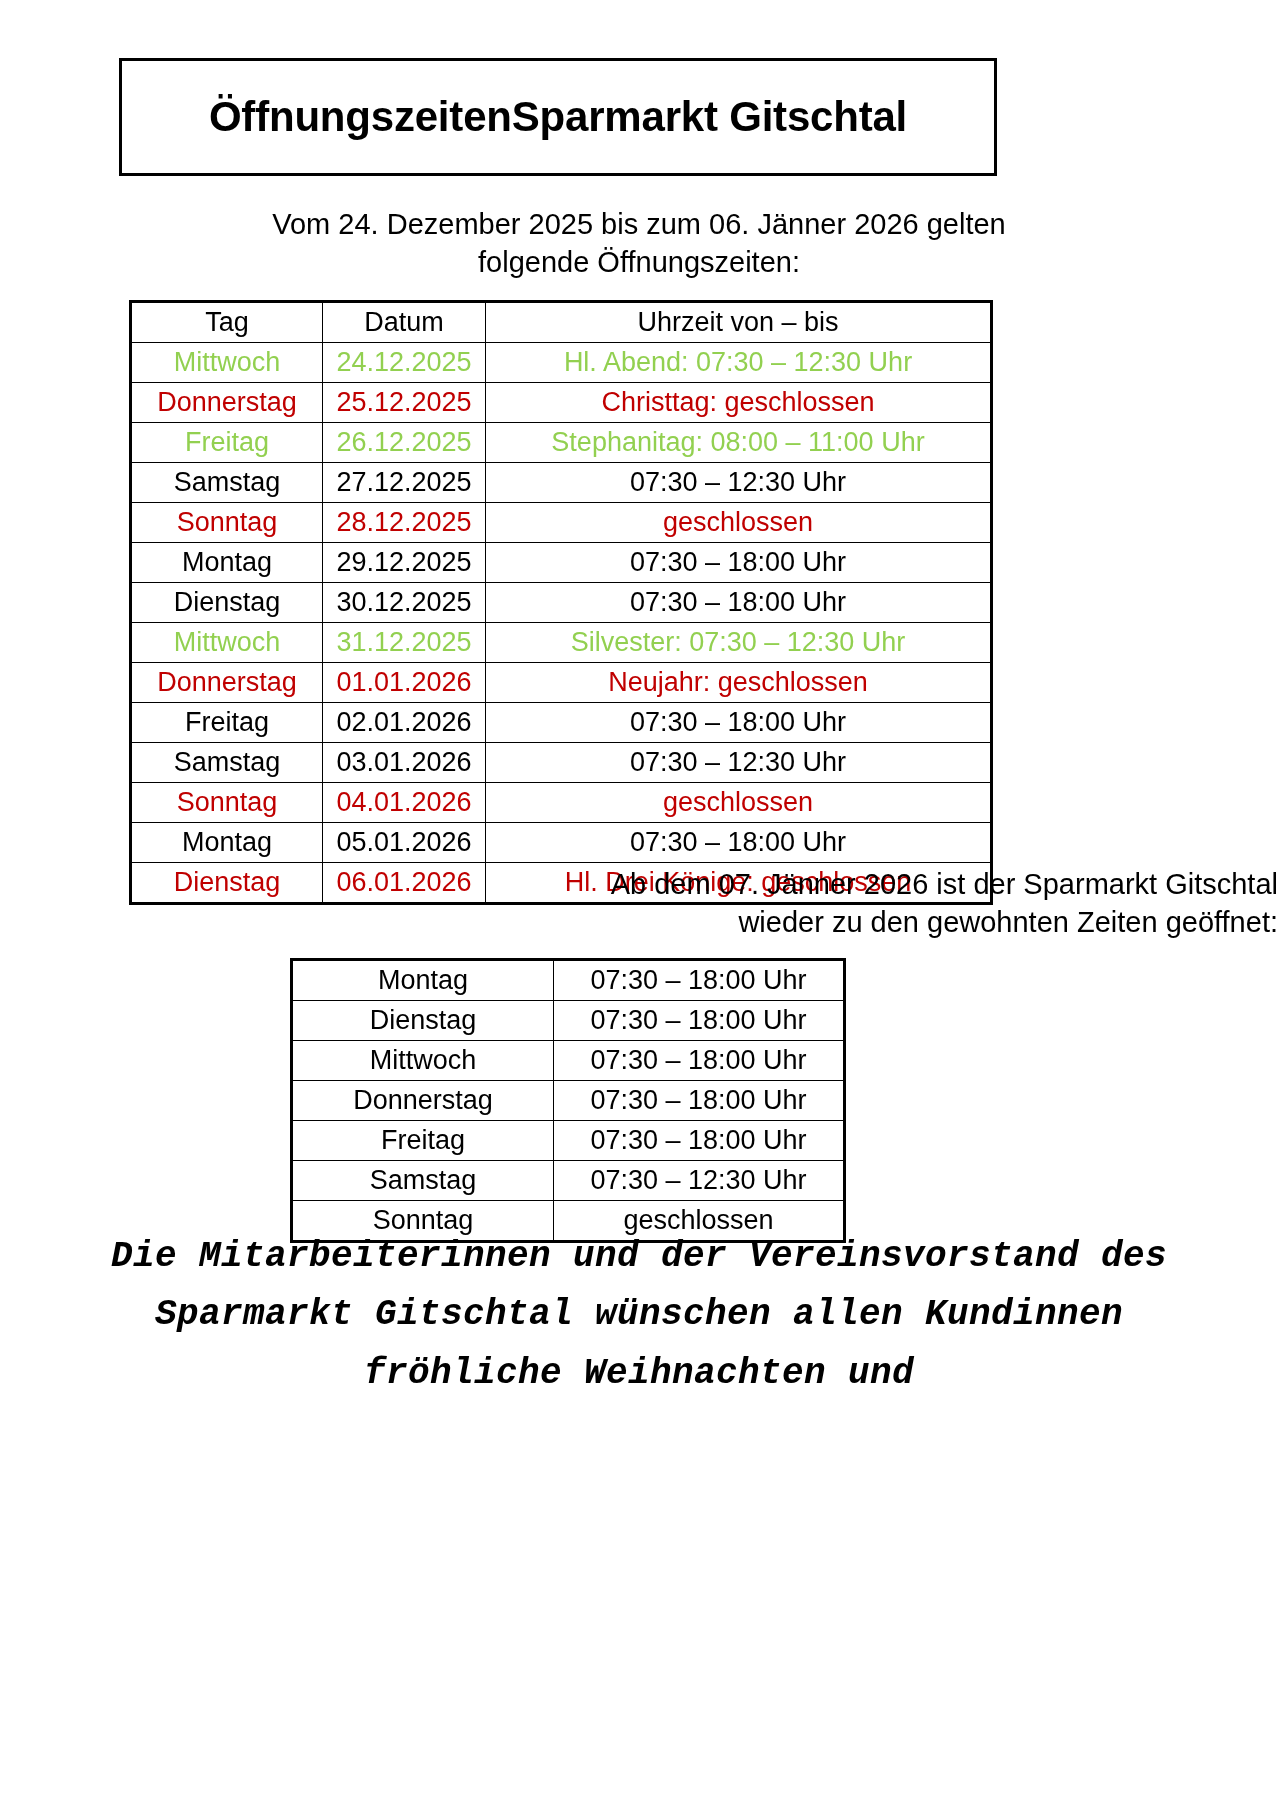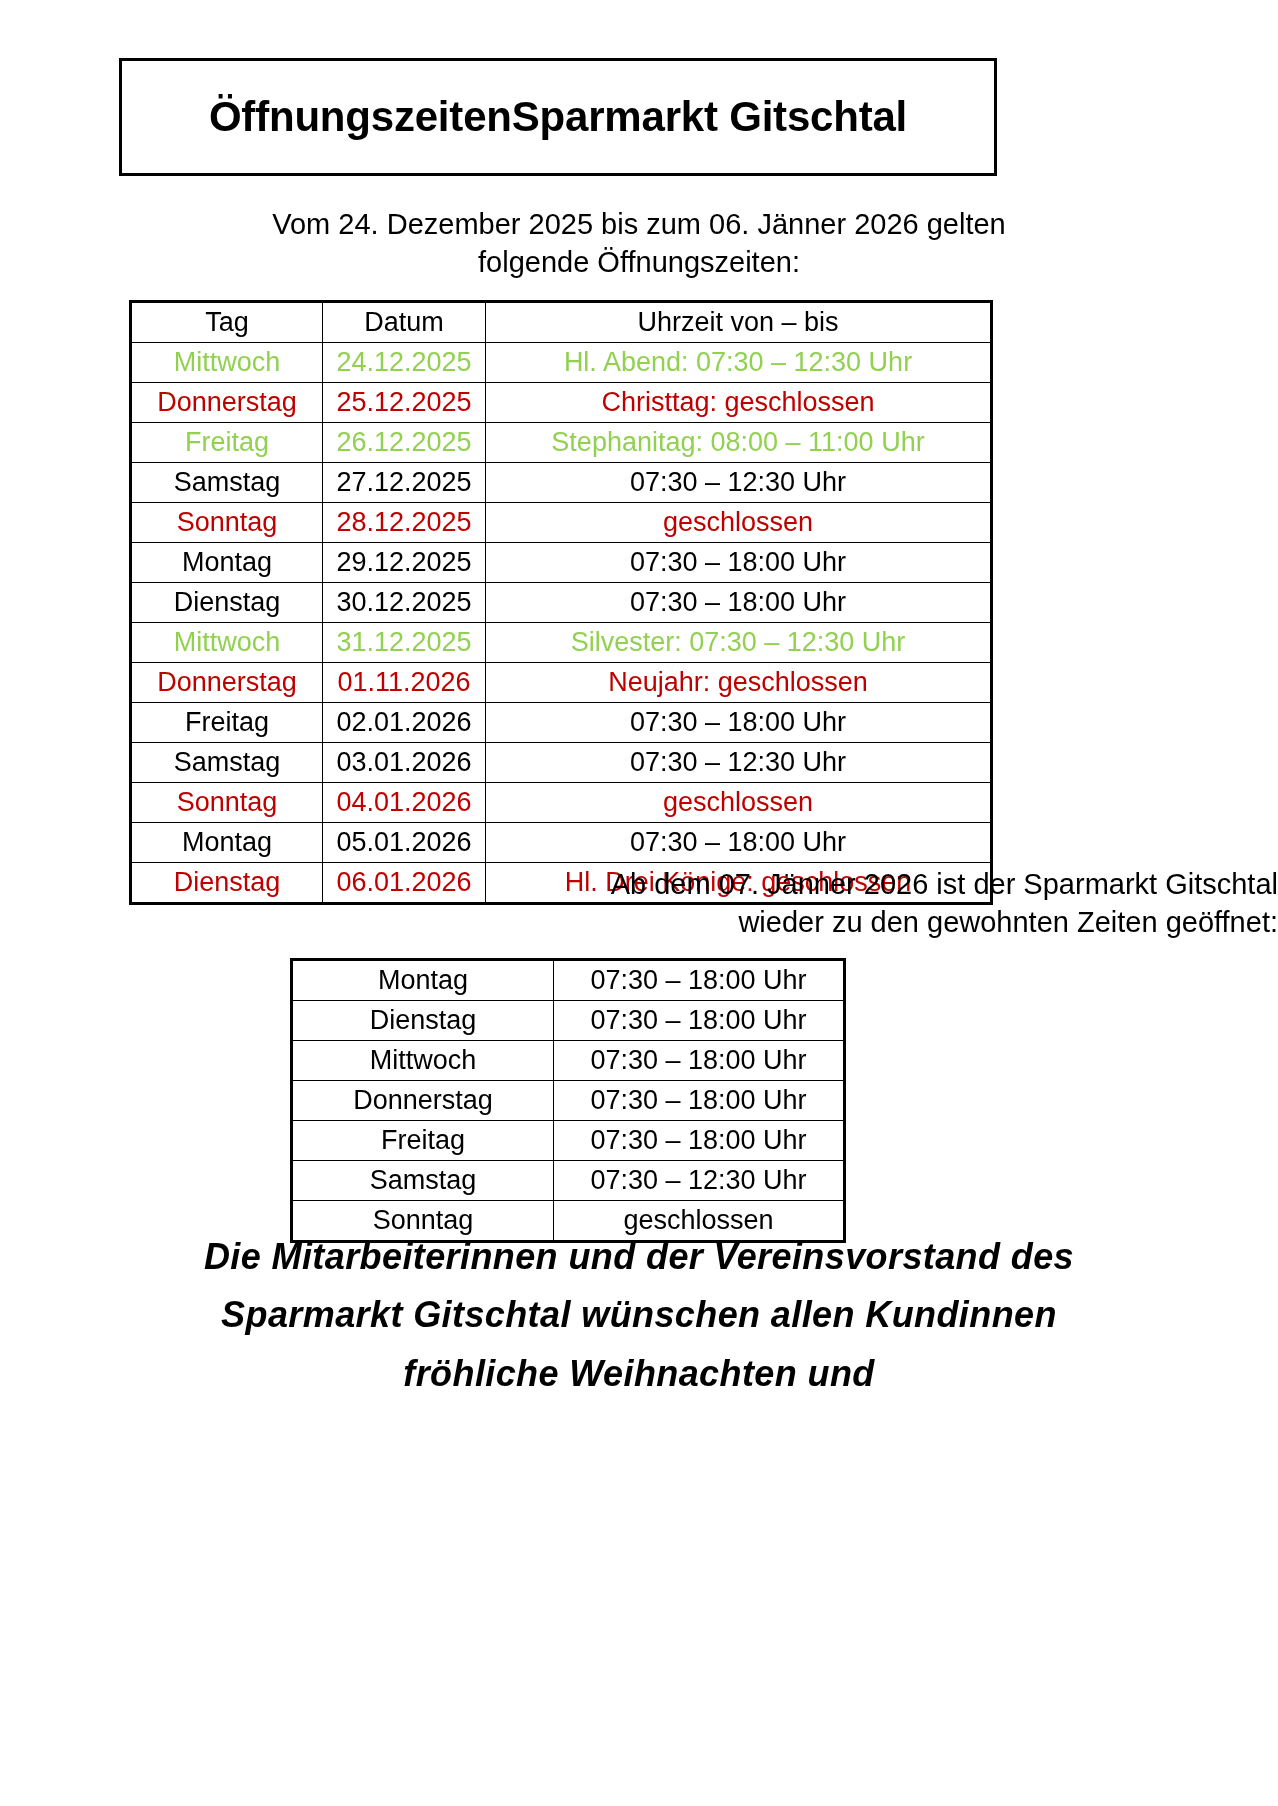--- a/index.html
+++ b/index.html
@@ -126,21 +126,21 @@
   .reg-col-day { width: 262px; }
   .reg-col-time { width: 291px; }
 
   
   .closing {
     position: absolute;
     left: 0;
     top: 1228px;
     width: 1278px;
     text-align: center;
-    font-family: Liberation Sans, sans-serif;
+    font-family: Liberation Mono, monospace;
     font-style: italic;
     font-weight: bold;
     font-size: 36px;
     line-height: 1.62;
     letter-spacing: 0.4px;
   }
   .closing div { white-space: nowrap; }
 </style>
 </head>
 <body>
@@ -206,21 +206,21 @@
           <td>30.12.2025</td>
           <td>07:30 – 18:00 Uhr</td>
         </tr>
         <tr class="row-green">
           <td>Mittwoch</td>
           <td>31.12.2025</td>
           <td>Silvester: 07:30 – 12:30 Uhr</td>
         </tr>
         <tr class="row-red">
           <td>Donnerstag</td>
-          <td>01.11.2026</td>
+          <td>01.01.2026</td>
           <td>Neujahr: geschlossen</td>
         </tr>
         <tr class="row-black">
           <td>Freitag</td>
           <td>02.01.2026</td>
           <td>07:30 – 18:00 Uhr</td>
         </tr>
         <tr class="row-black">
           <td>Samstag</td>
           <td>03.01.2026</td>

